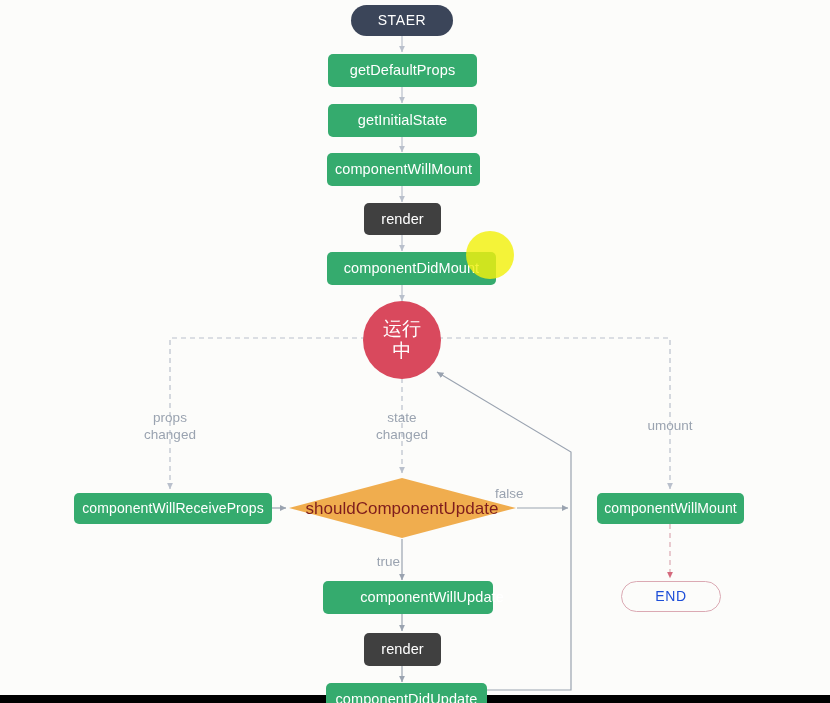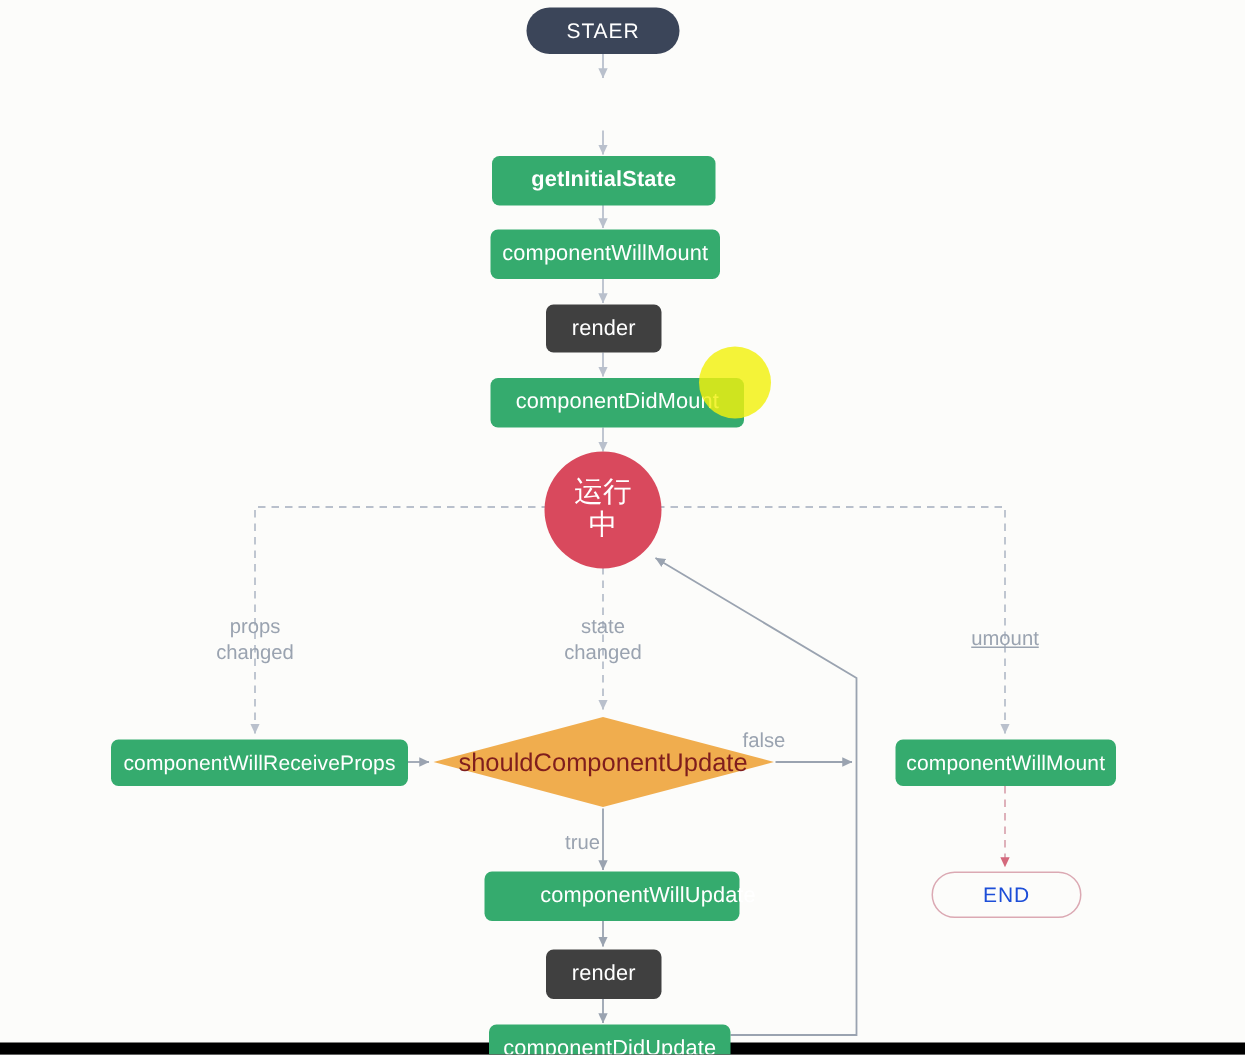--- a/index.html
+++ b/index.html
@@ -140,22 +140,23 @@
     <line x1="402" y1="614" x2="402" y2="631" stroke="#9aa3b0" stroke-width="1.2" marker-end="url(#arr-solid)"></line>
     <line x1="402" y1="666" x2="402" y2="682" stroke="#9aa3b0" stroke-width="1.2" marker-end="url(#arr-solid)"></line>
 
     <path d="M 487,690 L 571,690 L 571,452 L 437,372" fill="none" stroke="#9aa3b0" stroke-width="1.2" marker-end="url(#arr-solid)"></path>
 
     <line x1="670" y1="524" x2="670" y2="578" stroke="#dba9b3" stroke-width="1.2" stroke-dasharray="5,4" marker-end="url(#arr-pink)"></line>
   </svg>
 
   <div class="node node-start" style="left:351px; top:5px; width:102px; height:31px;">STAER</div>
 
+  <div class="node node-green" style="left:328px; top:54px; width:149px; height:33px;">getDefaultProps</div>
 
-  <div class="node node-green" style="left:328px; top:104px; width:149px; height:33px;font-weight:bold;">getInitialState</div>
+  <div class="node node-green" style="left:328px; top:104px; width:149px; height:33px;">getInitialState</div>
 
   <div class="node node-green" style="left:327px; top:153px; width:153px; height:33px;">componentWillMount</div>
 
   <div class="node node-red" style="left:364px; top:203px; width:77px; height:32px;">render</div>
 
   <div class="node node-green" style="left:327px; top:252px; width:169px; height:33px;">componentDidMount</div>
 
   <div class="node node-circle" style="left:363px; top:301px; width:78px; height:78px;">
     <span>运行</span>
     <span>中</span>
@@ -174,21 +175,21 @@
   <div class="node node-red" style="left:364px; top:633px; width:77px; height:33px;">render</div>
 
   <div class="node node-green" style="left:326px; top:683px; width:161px; height:33px;">componentDidUpdate</div>
 
   <div class="edge-label" style="left:120px; top:410px; width:100px;">props
 changed</div>
 
   <div class="edge-label" style="left:352px; top:410px; width:100px;">state
 changed</div>
 
-  <div class="edge-label" style="left:620px; top:418px; width:100px;text-decoration:underline;">umount</div>
+  <div class="edge-label" style="left:620px; top:418px; width:100px;">umount</div>
 
   <div class="edge-label" style="left:495px; top:486px; width:60px; text-align:left;">false</div>
 
   <div class="edge-label" style="left:340px; top:554px; width:60px; text-align:right;">true</div>
 
   <div class="click-halo" style="left:466px; top:231px; width:48px; height:48px;"></div>
 
   <div id="bottom-band"></div>
 </div>
 

